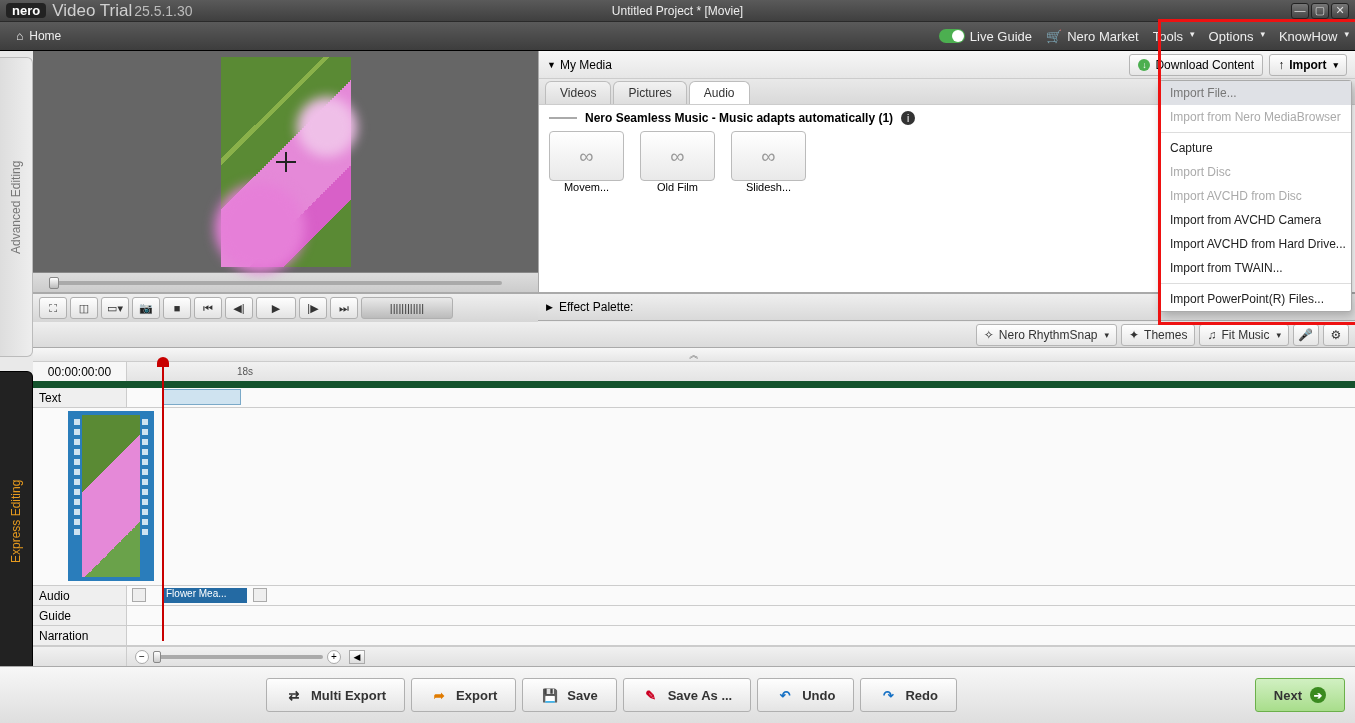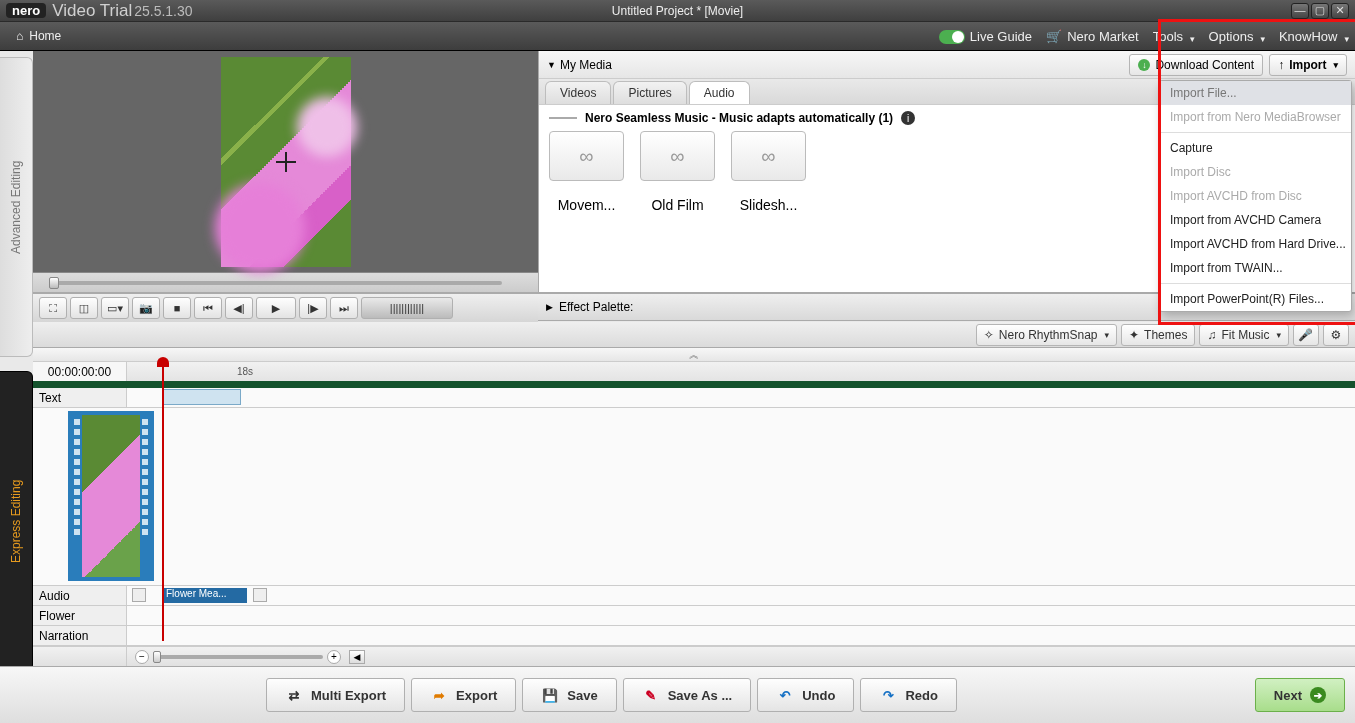--- a/index.html
+++ b/index.html
@@ -11,21 +11,21 @@
 .app-name { font-size:17px; color:#d0d0d0; }
 .app-ver { font-size:14px; color:#bbb; margin-left:2px; }
 .title-center { position:absolute; left:50%; transform:translateX(-50%); color:#eee; font-size:12px; }
 .win-ctrls { margin-left:auto; display:flex; gap:2px; }
 .win-btn { width:18px; height:16px; border:1px solid #222; background:linear-gradient(#777,#444); border-radius:3px; color:#ddd; font-size:11px; text-align:center; cursor:pointer; }
 
 
 .menubar { height:29px; background:linear-gradient(#5a5a5a,#3d3d3d); display:flex; align-items:center; padding:0 6px; border-bottom:1px solid #000; }
 .home-btn { display:flex; align-items:center; gap:6px; padding:3px 10px; color:#eee; cursor:pointer; border-radius:3px; }
 .menubar-right { margin-left:auto; display:flex; align-items:center; gap:14px; color:#eee; font-size:13px; }
-.menubar-right .item { display:flex; align-items:flex-end; gap:5px; cursor:pointer; }
+.menubar-right .item { display:flex; align-items:flex-start; gap:5px; cursor:pointer; }
 .toggle-on { width:26px; height:14px; background:#4caf50; border-radius:8px; position:relative; }
 .toggle-on::after { content:""; position:absolute; right:1px; top:1px; width:12px; height:12px; background:#fff; border-radius:50%; }
 .green-cart { color:#4caf50; }
 .caret { font-size:9px; margin-left:2px; }
 
 
 .vtabs-left { position:absolute; left:0; top:51px; width:33px; height:615px; display:flex; flex-direction:column; }
 .vtab { flex:none; width:33px; background:linear-gradient(to right,#eee,#ddd); border:1px solid #bbb; border-right:none; display:flex; align-items:center; justify-content:center; writing-mode:vertical-rl; transform:rotate(180deg); cursor:pointer; border-radius:6px 0 0 6px; margin-top:6px;}
 .vtab.adv { height:300px; color:#777; }
 .vtab.exp { height:300px; margin-top:14px; background:#222; color:#e59a1f; border-color:#000;}
@@ -70,21 +70,21 @@
 .vbtn { width:18px; height:16px; border:1px solid #bbb; background:linear-gradient(#fff,#e5e5e5); border-radius:2px; cursor:pointer; font-size:9px; color:#555; display:flex; align-items:center; justify-content:center;}
 .mystar { width:18px; height:18px; display:flex; align-items:center;justify-content:center;color:#c7922b;font-size:14px;margin-left:4px;margin-bottom:2px;}
 .media-body { flex:1; padding:6px 10px; background:#fff; display:flex; flex-direction:column;}
 .seamless-row { display:flex; align-items:center; gap:8px; }
 .seamless-row .line { flex:0 0 28px; height:2px; background:#aaa;}
 .seamless-row .txt { font-weight:bold; }
 .seamless-row .info { width:14px;height:14px;border-radius:50%;background:#333;color:#fff;font-size:10px;display:flex;align-items:center;justify-content:center;}
 .thumbs { display:flex; gap:16px; margin-top:6px; }
 .thumb { width:75px; text-align:center; cursor:pointer; }
 .thumb .box { width:75px; height:50px; border:1px solid #bbb; border-radius:4px; background:linear-gradient(#fff,#e9e9e9); display:flex; align-items:center; justify-content:center; color:#999; font-size:20px;}
-.thumb .lbl { margin-top:16px; font-size:14px; white-space:nowrap; overflow:hidden; text-overflow:ellipsis;}
+.thumb .lbl { margin-top:0; font-size:11px; white-space:nowrap; overflow:hidden; text-overflow:ellipsis;}
 
 
 .dropdown { position:absolute; right:3px; top:29px; width:193px; background:#fff; border:1px solid #aaa; border-radius:3px; box-shadow:2px 4px 10px rgba(0,0,0,.25); z-index:100; }
 .red-outline { position:absolute; top:-32px; right:-3px; width:200px; height:306px; border:3px solid #e11; pointer-events:none; z-index:101;}
 .dd-item { padding:5px 10px; font-size:12px; color:#222; cursor:pointer; white-space:nowrap;}
 .dd-item.active { background:#dfe1e6; color:#777;}
 .dd-item.disabled { color:#aaa; cursor:default; }
 .dd-sep { height:1px; background:#ddd; margin:3px 0;}
 
 
@@ -372,21 +372,21 @@
     </div>
     <div class="tl-row audio">
       <div class="lbl">Audio</div>
       <div class="track">
         <div class="audio-lock"></div>
         <div class="clip-label">Flower Mea...</div>
         <div class="audio-lock2" style="left:126px;"></div>
       </div>
     </div>
     <div class="tl-row music">
-      <div class="lbl">Flower</div>
+      <div class="lbl">Guide</div>
       <div class="track"></div>
     </div>
     <div class="tl-row narr">
       <div class="lbl">Narration</div>
       <div class="track"></div>
     </div>
     <div class="zoom-row">
       <div class="lbl"></div>
       <div class="zoom-ctrl">
         <div class="zbtn">−</div>

